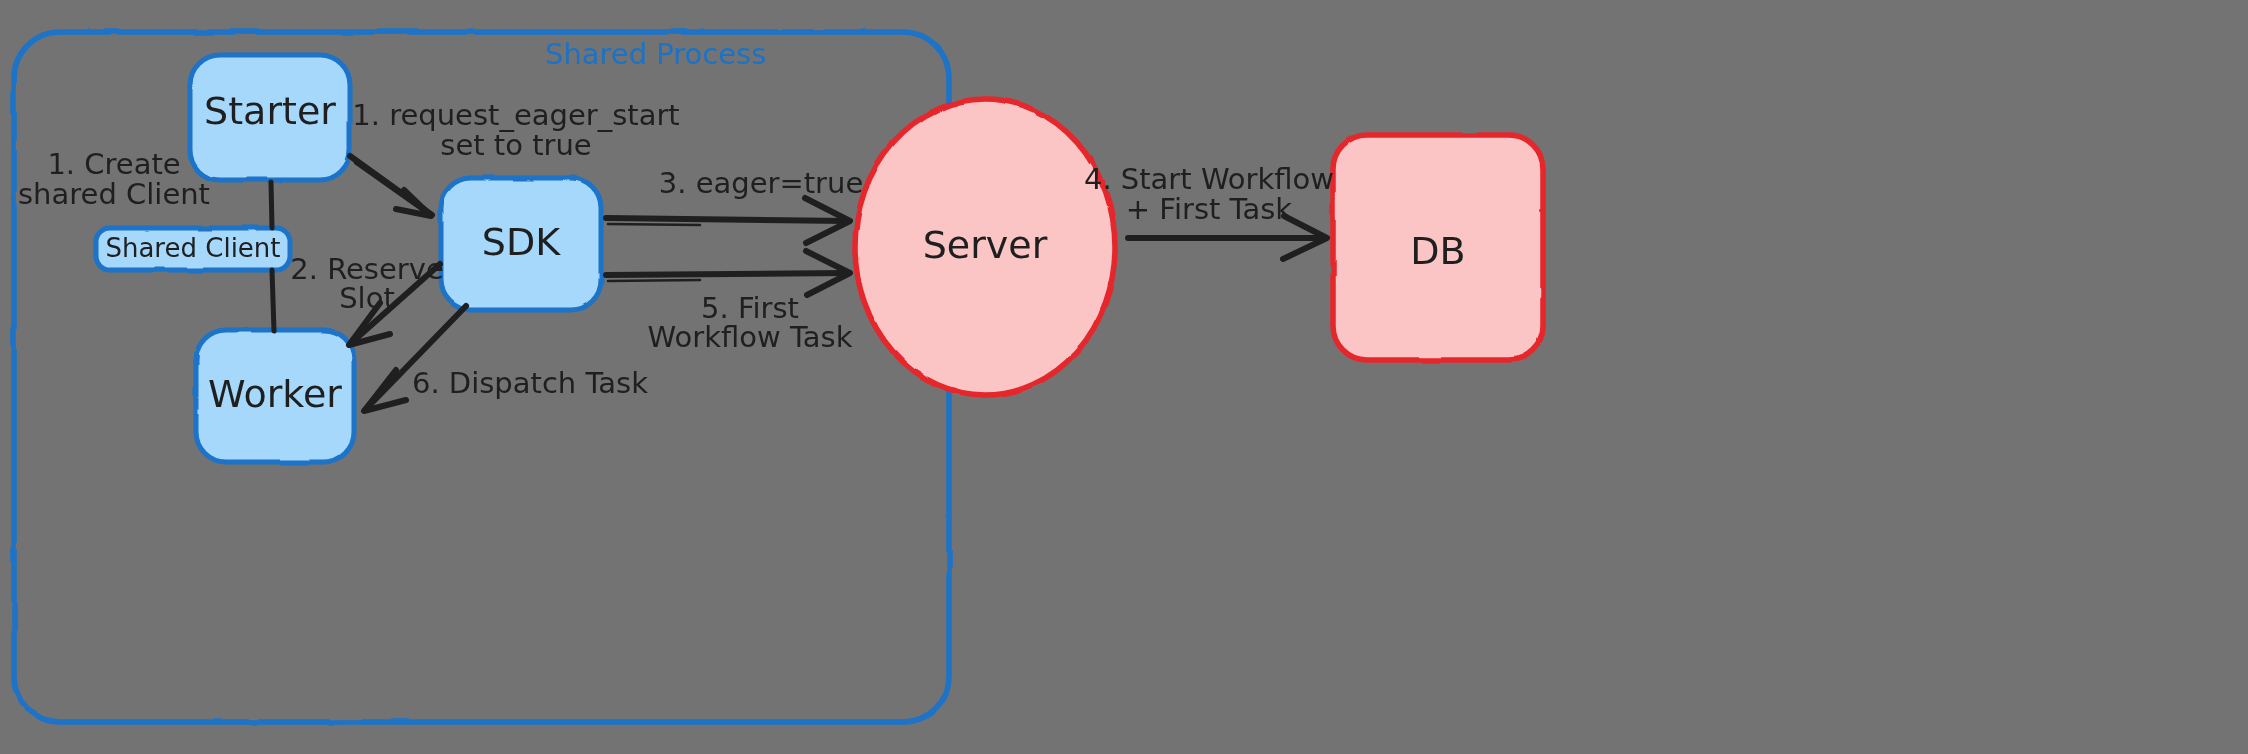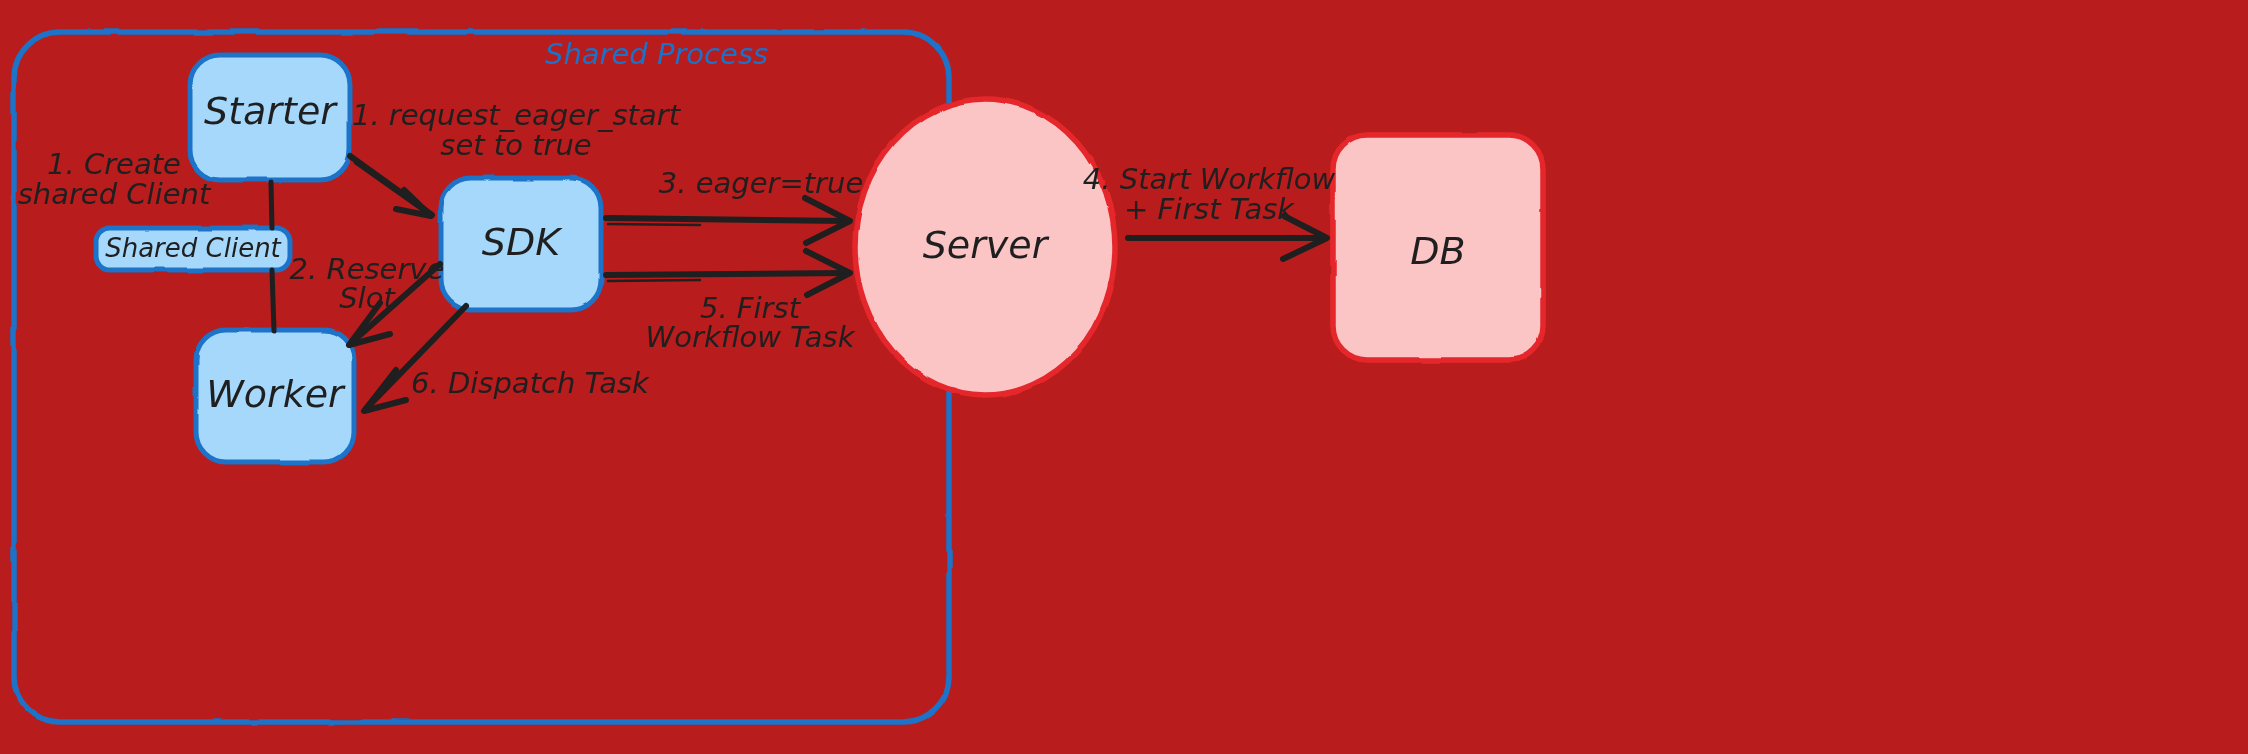--- a/index.html
+++ b/index.html
@@ -1,18 +1,18 @@
 <!DOCTYPE html>
 <html><head>
 <meta charset="utf-8">
 <style>
   html,body{margin:0;padding:0;background:#ffffff;}
   body{width:2248px;height:754px;overflow:hidden;
        font-family:"DejaVu Sans","Liberation Sans",sans-serif;}
-  #stage{position:relative;width:2248px;height:754px;background:#b91c1c;font-style:italic;}
+  #stage{position:relative;width:2248px;height:754px;background:#737373;}
   svg#canvas{position:absolute;left:0;top:0;width:2248px;height:754px;}
   .lbl{fill:#1f1f1f;font-family:"DejaVu Sans","Liberation Sans",sans-serif;}
   .nodelbl{font-size:38px;}
   .smalllbl{font-size:26px;}
   .steplbl{font-size:29px;}
   .grouplbl{font-size:29px;fill:#1a73c8;}
   text{dominant-baseline:middle;}
 </style>
 </head>
 <body>

